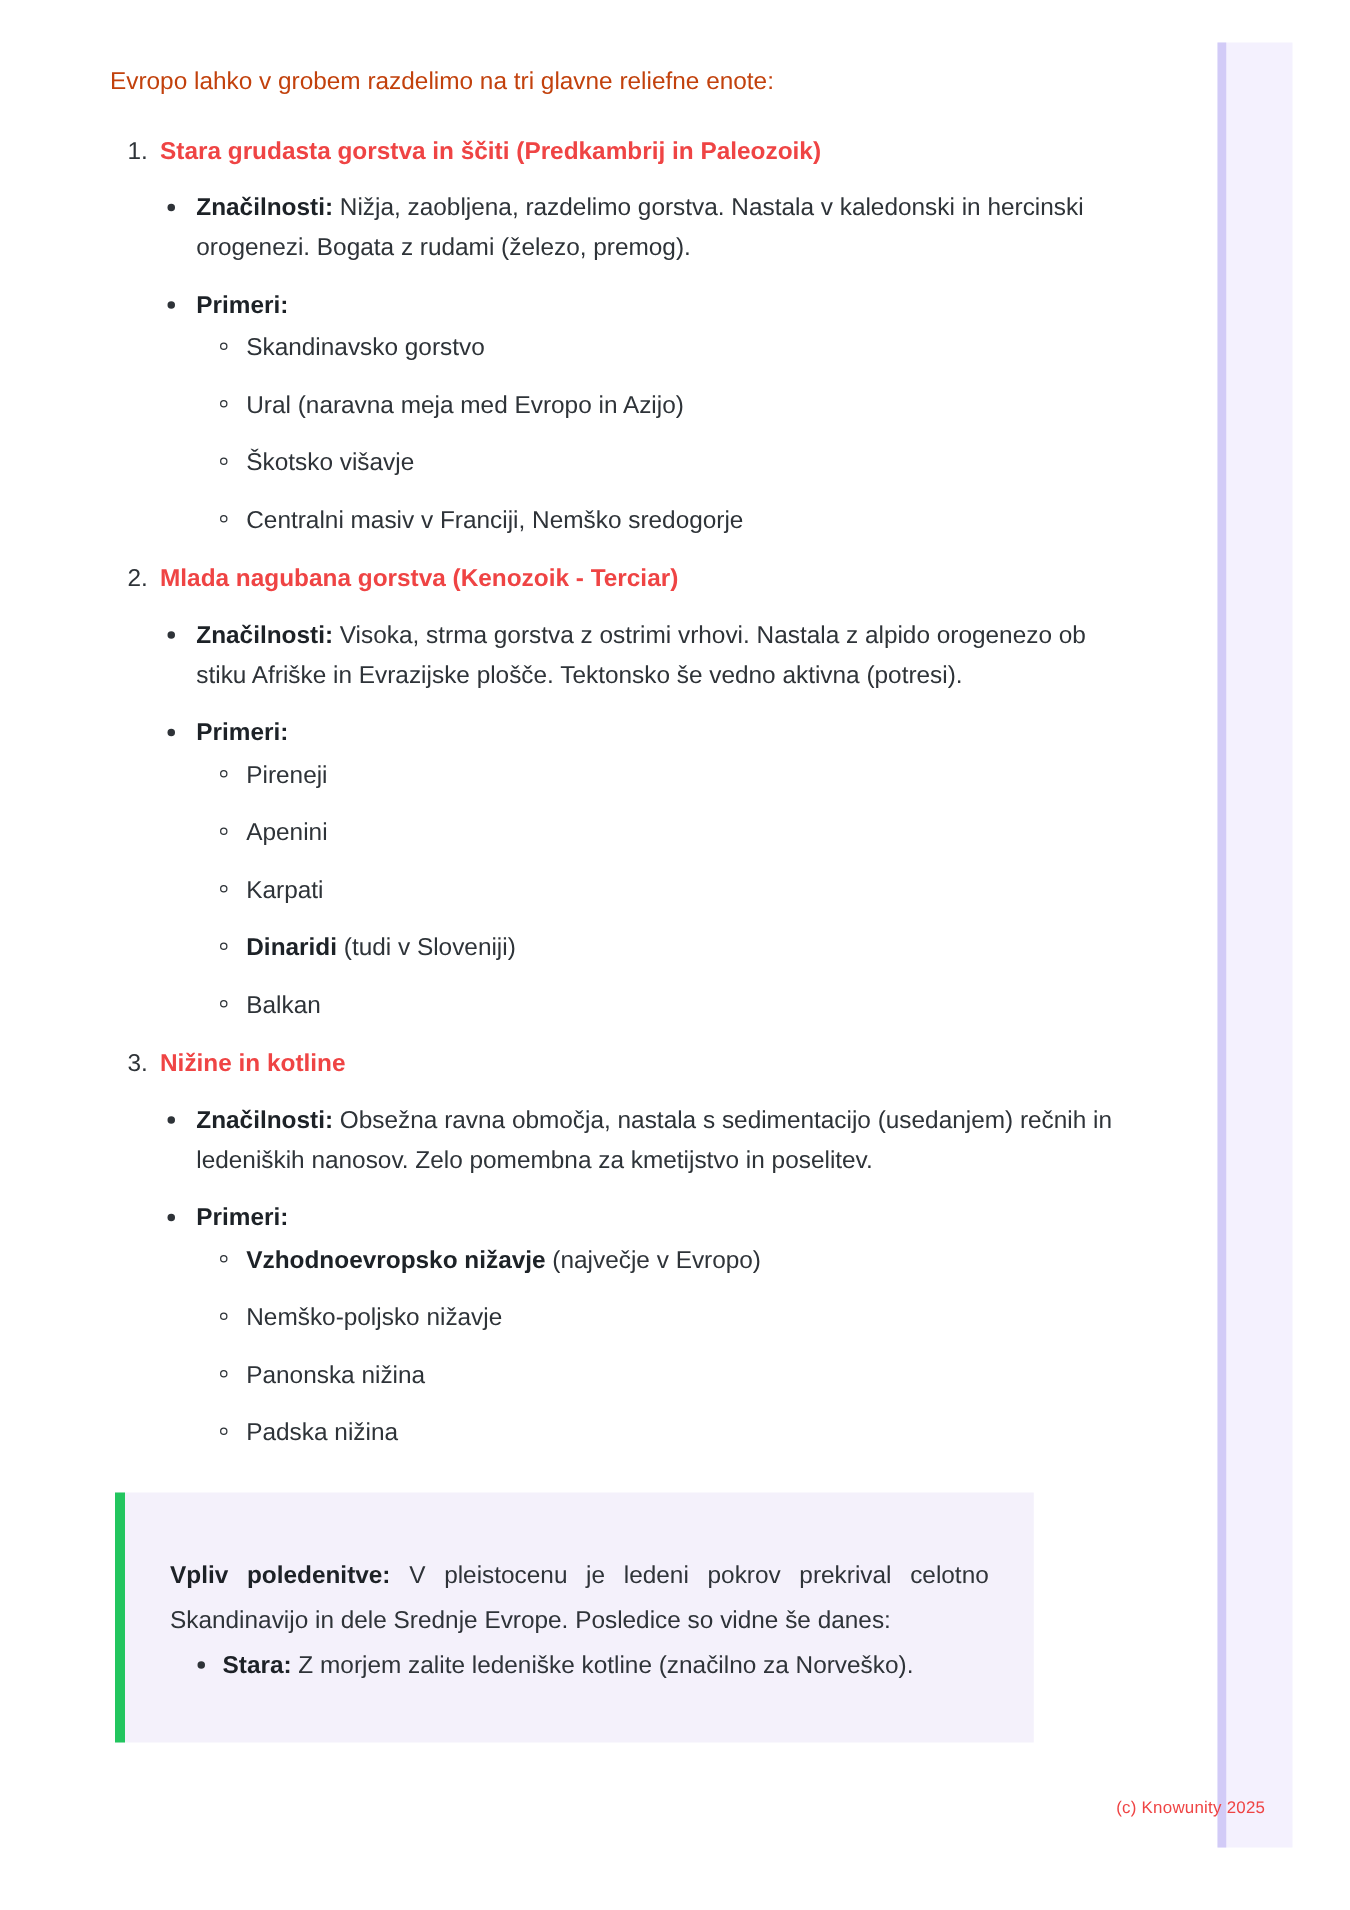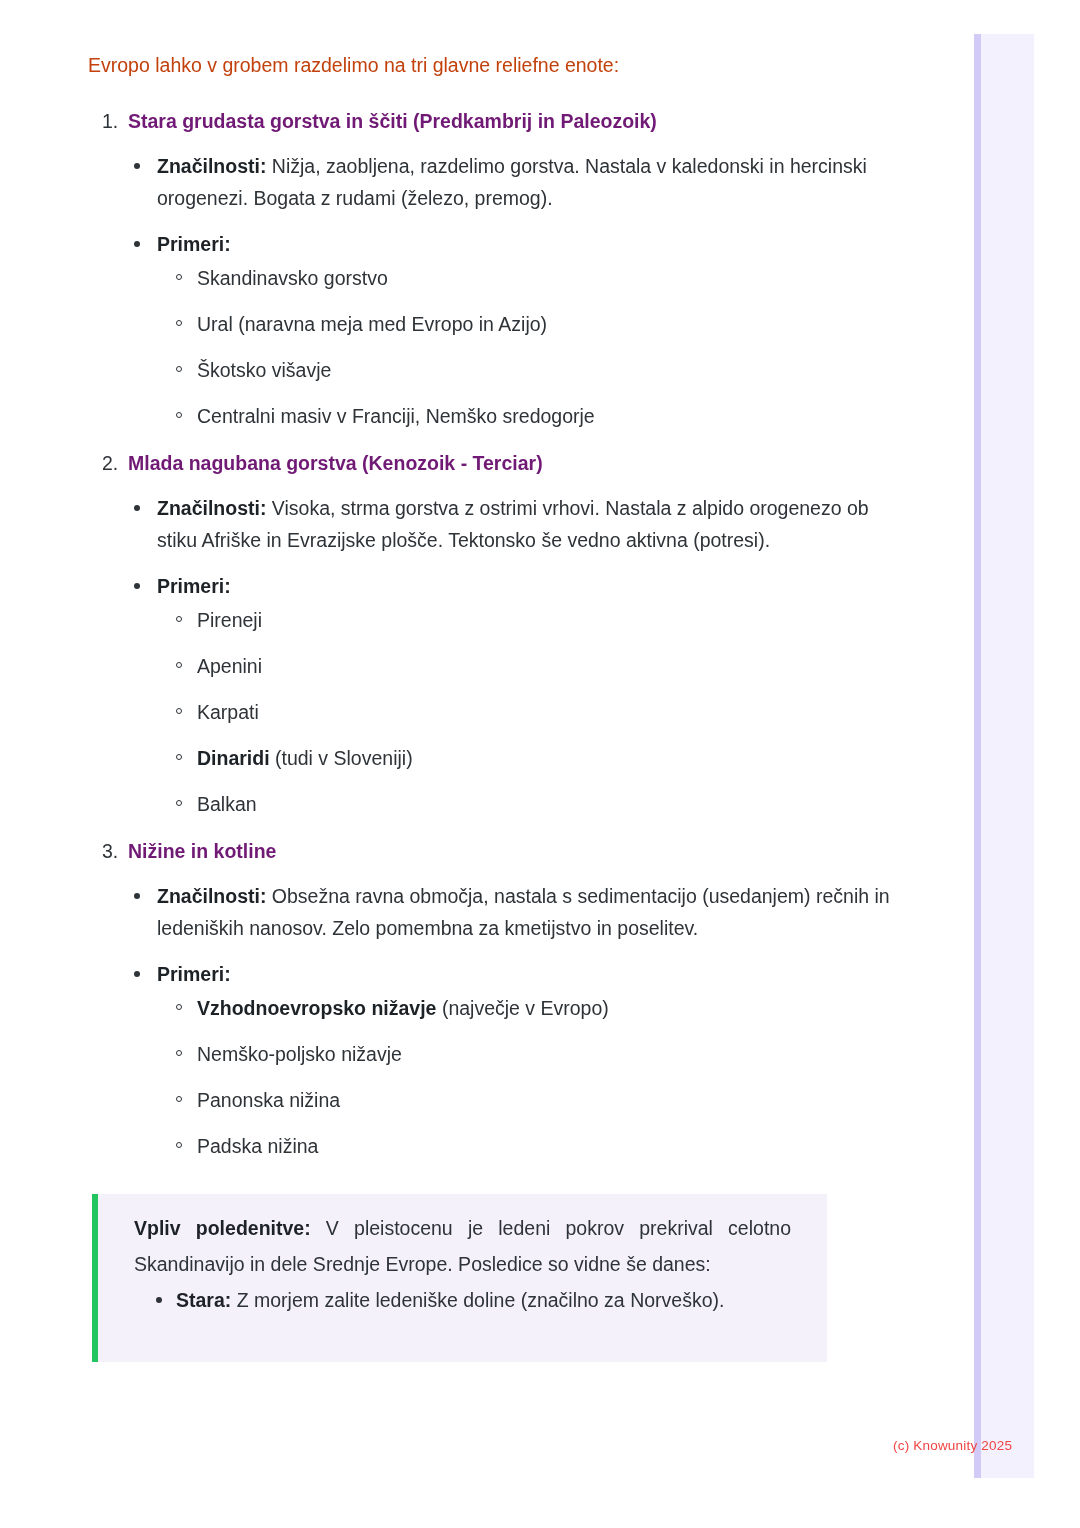--- a/index.html
+++ b/index.html
@@ -53,21 +53,21 @@
   }
   ol.top-list > li {
     position: relative;
     counter-increment: sect;
     margin: 0 0 18px 0;
   }
   ol.top-list > li > .num-head {
     font-size: 19.5px;
     line-height: 30px;
     font-weight: bold;
-    color: #701a75;
+    color: #ef4444;
     padding-left: 26px;
     position: relative;
   }
   ol.top-list > li > .num-head::before {
     content: counter(sect) ".";
     position: absolute;
     left: 0;
     top: 0;
     font-weight: normal;
     color: #2e3338;
@@ -123,23 +123,23 @@
   }
   ul.lvl2 > li:last-child { margin-bottom: 0; }
 
   b, .b { font-weight: bold; color: #1d2227; text-align: right; }
 
   
   #callout {
     margin: 34px 0 0 4px;
     width: 735px;
     background: #f4f1fb;
-    border-left: 6px solid #22c55e;
-    box-sizing: border-box;
-    padding: 16px 36px 44px 36px;
+    border-left: 8px solid #22c55e;
+    box-sizing: border-box;
+    padding: 48px 36px 44px 36px;
   }
   #callout .c-para {
     font-size: 19.5px;
     line-height: 36px;
     text-align: justify;
     margin: 0;
     color: #2e3338;
   }
   #callout ul.c-list {
     list-style: none;
@@ -239,19 +239,19 @@
           </ul>
         </li>
       </ul>
     </li>
 
   </ol>
 
   <div id="callout">
     <p class="c-para"><span class="b">Vpliv poledenitve:</span><span> V pleistocenu je ledeni pokrov prekrival celotno Skandinavijo in dele Srednje Evrope. Posledice so vidne še danes:</span></p>
     <ul class="c-list">
-      <li><span class="b">Stara:</span><span> Z morjem zalite ledeniške doline (značilno za Norveško).</span></li>
+      <li><span class="b">Stara:</span><span> Z morjem zalite ledeniške kotline (značilno za Norveško).</span></li>
     </ul>
   </div>
 
 </div>
 
 <div id="watermark">(c) Knowunity 2025</div>
 
 </body></html>

